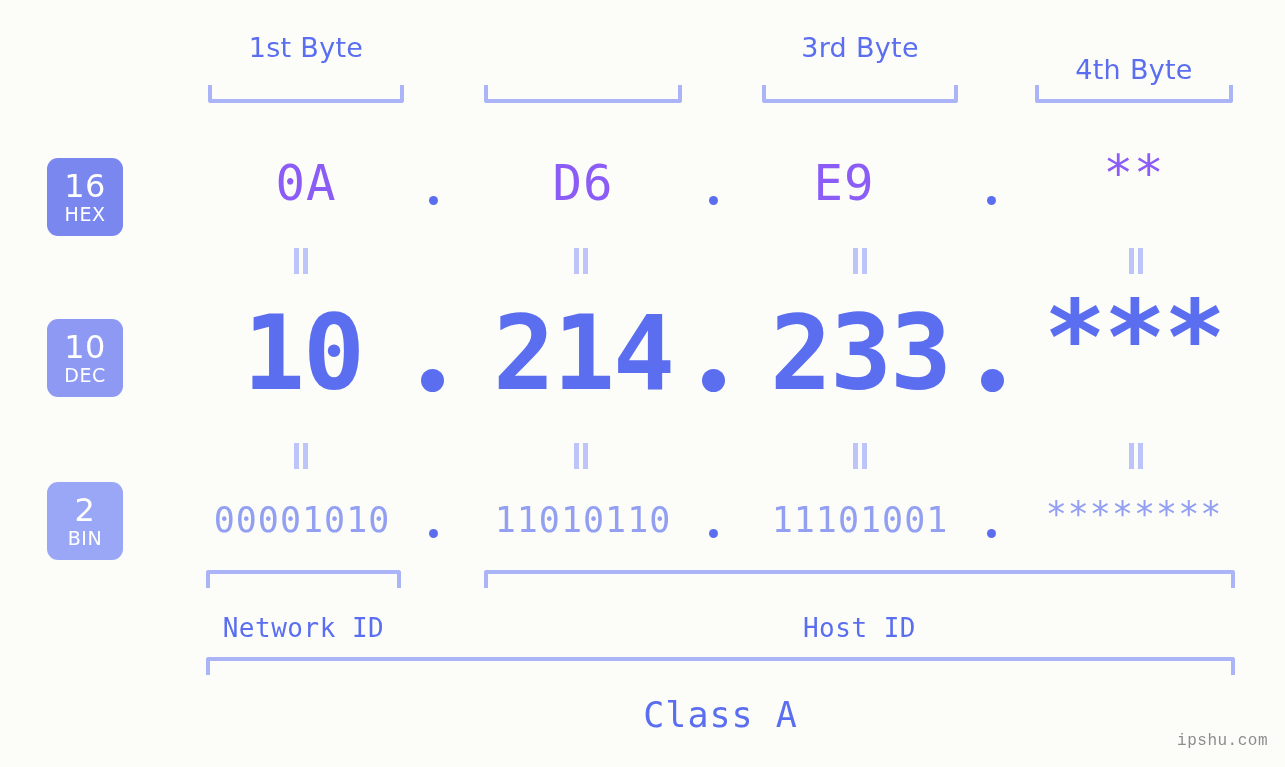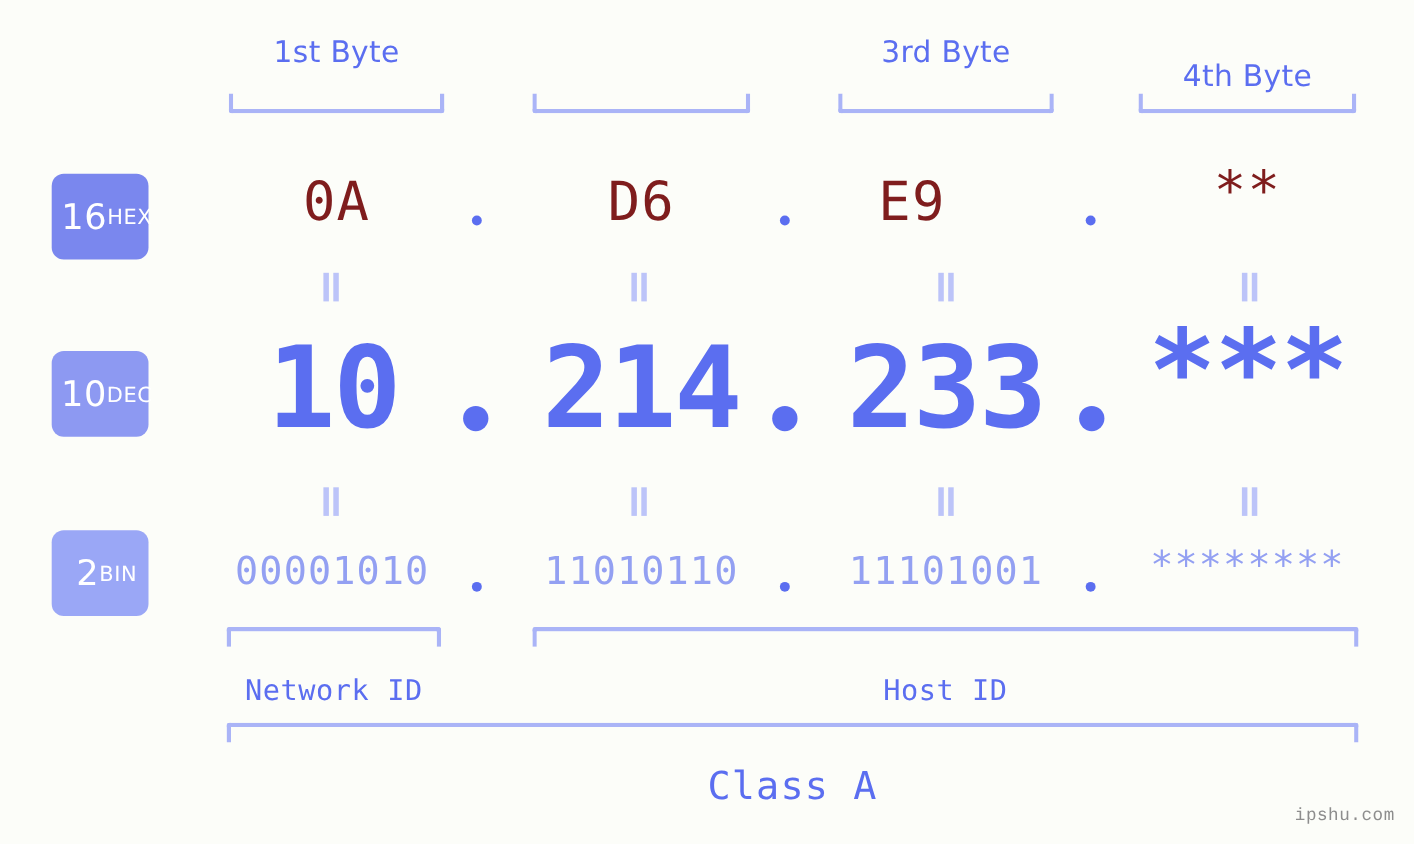--- a/index.html
+++ b/index.html
@@ -53,26 +53,25 @@
 
   
   .base-badge {
     position: absolute;
     left: 47px;
     width: 76px;
     height: 78px;
     border-radius: 11px;
     color: #ffffff;
     display: flex;
-    flex-direction: row;
+    flex-direction: column;
     align-items: center;
     justify-content: center;
     font-family: "DejaVu Sans", sans-serif;
     line-height: 1;
-    padding-left: 12px;
   }
   .base-badge .num {
     font-size: 32px;
     font-weight: 400;
     letter-spacing: 0.5px;
   }
   .base-badge .name {
     font-size: 19px;
     font-weight: 400;
     margin-top: 3px;
@@ -81,21 +80,21 @@
 
   
   .val {
     position: absolute;
     text-align: center;
     white-space: pre;
     font-family: "DejaVu Sans Mono", monospace;
   }
   .hex-row .val {
     font-size: 49px;
-    color: #7f1d1d;
+    color: #8b5cf6;
     letter-spacing: 1px;
   }
   .dec-row .val {
     font-size: 103px;
     color: #5b6ef0;
     font-weight: 700;
     letter-spacing: -2px;
   }
   .bin-row .val {
     font-size: 35px;
@@ -178,21 +177,21 @@
   <div class="base-badge" style="top:158px;background:#7a87ee;">
     <span class="num">16</span>
     <span class="name">HEX</span>
   </div>
 
   <div class="hex-row">
     <div class="val" style="left:208px;top:155px;width:196px;">0A</div>
     <div class="dot small" style="left:429px;top:196px;"></div>
     <div class="val" style="left:484px;top:155px;width:198px;">D6</div>
     <div class="dot small" style="left:709px;top:196px;"></div>
-    <div class="val" style="left:731px;top:155px;width:196px;">E9</div>
+    <div class="val" style="left:746px;top:155px;width:196px;">E9</div>
     <div class="dot small" style="left:987px;top:196px;"></div>
     <div class="val" style="left:1035px;top:145px;width:198px;">**</div>
   </div>
 
   <div class="eq" style="left:292px;top:248px;">
       <i></i>
       <i></i>
     </div>
   <div class="eq" style="left:572px;top:248px;">
       <i></i>

